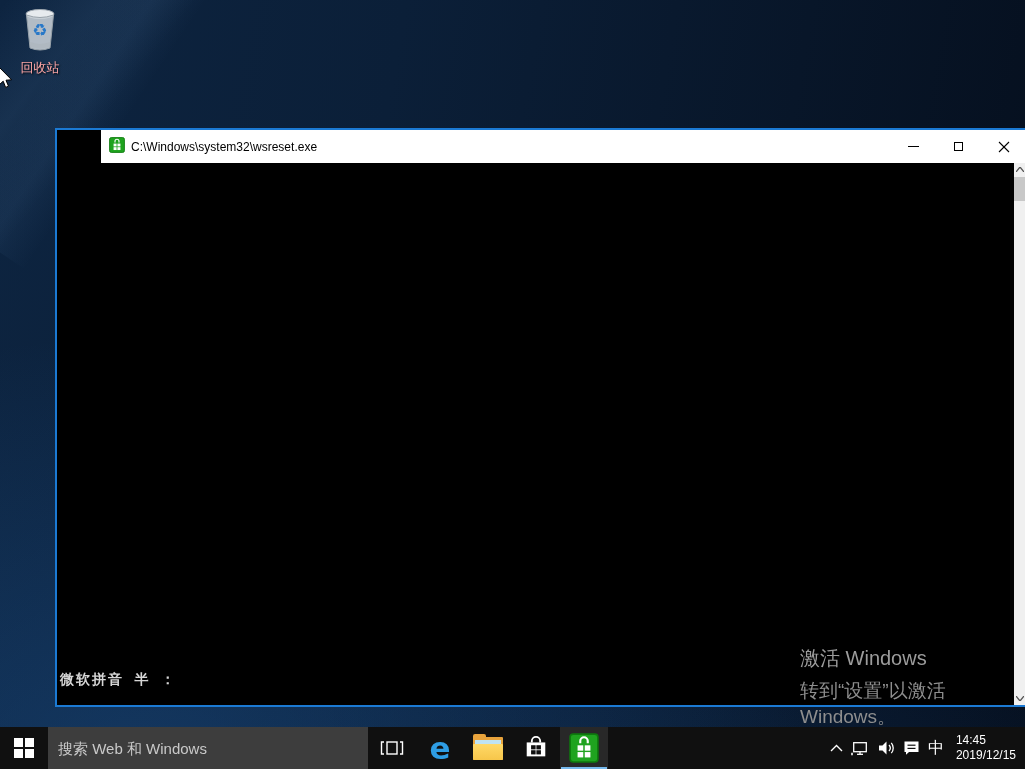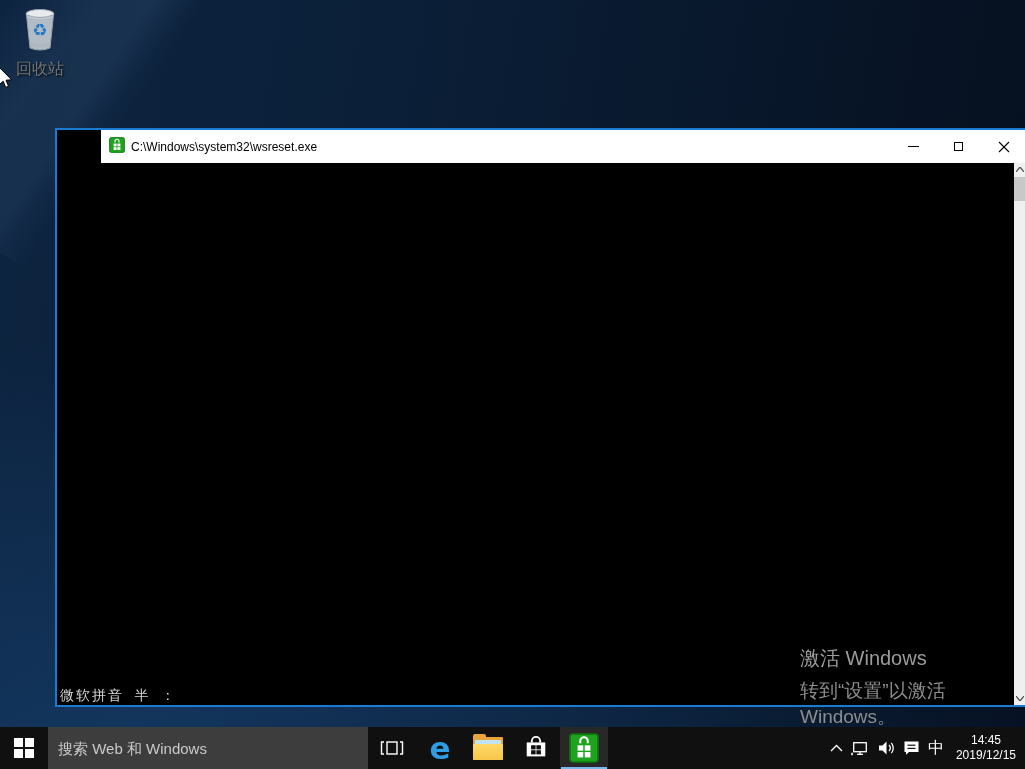--- a/index.html
+++ b/index.html
@@ -29,21 +29,21 @@
     background:linear-gradient(90deg, transparent, rgba(110,160,215,0.08), transparent);
     transform:rotate(34deg);
   }
 
   
   .recycle-bin {
     position:absolute; left:8px; top:6px; width:64px;
     display:flex; flex-direction:column; align-items:center;
   }
   .recycle-bin .label {
-    margin-top:3px; font-size:16px; color:#737373;
+    margin-top:3px; font-size:13px; color:#fca5a5;
     text-shadow:1px 1px 2px rgba(0,0,0,0.9);
   }
 
   
   .cursor { position:absolute; left:-4px; top:66px; }
 
   
   .console-window {
     position:absolute; left:55px; top:128px; width:973px; height:579px;
     border:2px solid #1b7ad4; background:#000;
@@ -56,23 +56,23 @@
   .titlebar .app-icon { margin-right:6px; flex:0 0 auto; }
   .titlebar .title { font-size:12px; color:#000; white-space:nowrap; }
   .titlebar-controls { margin-left:auto; display:flex; height:100%; }
   .ctrl-btn { width:45px; height:100%; display:flex; align-items:center; justify-content:center; }
   .glyph-min { width:11px; height:1px; background:#000; }
   .glyph-max { width:9px; height:9px; border:1px solid #000; }
 
   .console-body { flex:1; display:flex; min-height:0; }
   .console-screen { flex:1; position:relative; background:#000; }
   .ime-line {
-    position:absolute; left:3px; bottom:0;
+    position:absolute; left:3px; bottom:16px;
     font-family:"DejaVu Sans Mono","Liberation Mono",monospace;
-    font-size:14px; color:#d6d6d6; letter-spacing:2px; white-space:nowrap;
+    font-size:14px; color:#d6d6d6; letter-spacing:2px; white-space:nowrap;font-weight:bold;
   }
   .scrollbar {
     flex:0 0 12px; background:#f0f0f0;
     display:flex; flex-direction:column;
   }
   .scroll-arrow { height:13px; display:flex; align-items:center; justify-content:center; }
   .scroll-thumb { height:24px; margin-top:1px; background:#c8c8c8; }
   .scroll-track-fill { flex:1; }
 
   
@@ -121,21 +121,21 @@
     position:absolute; left:2px; top:3px; right:2px; height:5px; background:#bfe3f2;
   }
   .folder .front {
     position:absolute; left:0; bottom:0; width:100%; height:16px;
     background:linear-gradient(180deg,#ffd967,#f7c64a); border-radius:1px;
   }
 
   .tray { margin-left:auto; display:flex; align-items:center; gap:8px; padding-right:9px; }
   .tray-icon { display:flex; align-items:center; justify-content:center; }
   .ime-badge { color:#fff; font-size:16px; line-height:16px; }
-  .clock { text-align:center; color:#fff; font-size:12px; line-height:15px; margin-left:4px; }
+  .clock { text-align:left; color:#fff; font-size:12px; line-height:15px; margin-left:4px; }
 </style>
 </head>
 <body>
 
 <div class="desktop">
   <div class="beam beam-1"></div>
   <div class="beam beam-2"></div>
 </div>
 
 <div class="recycle-bin">

